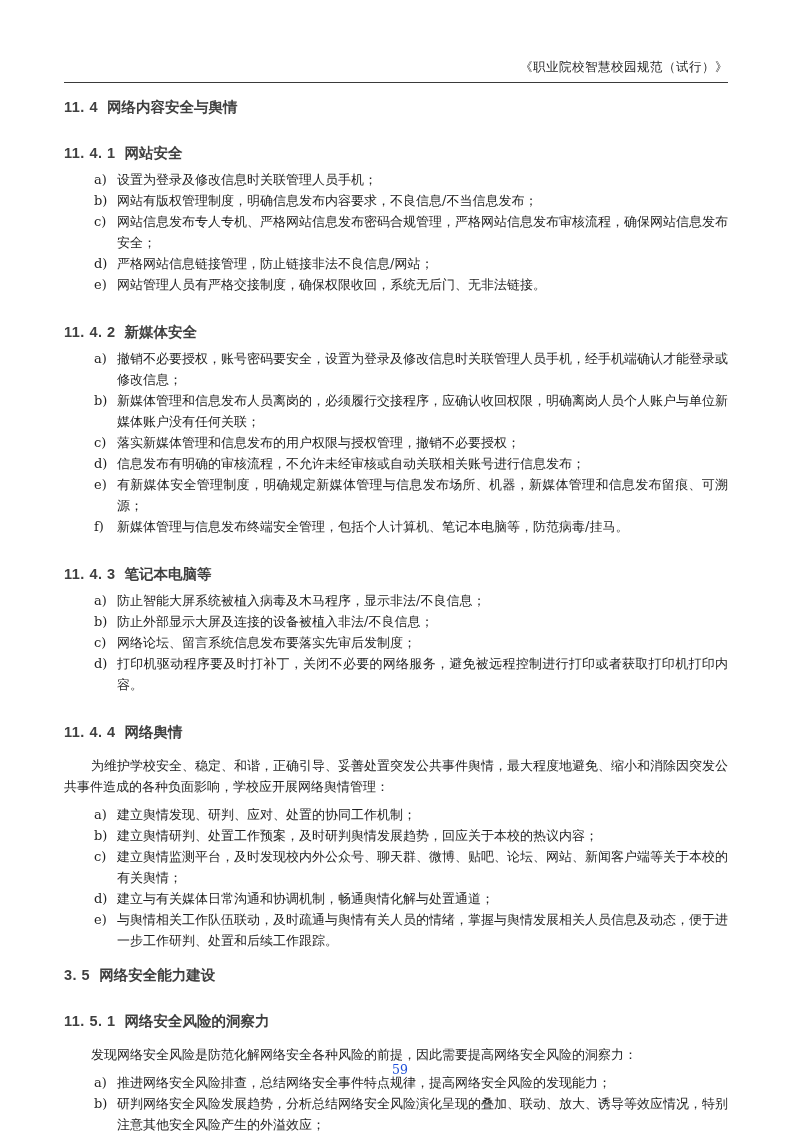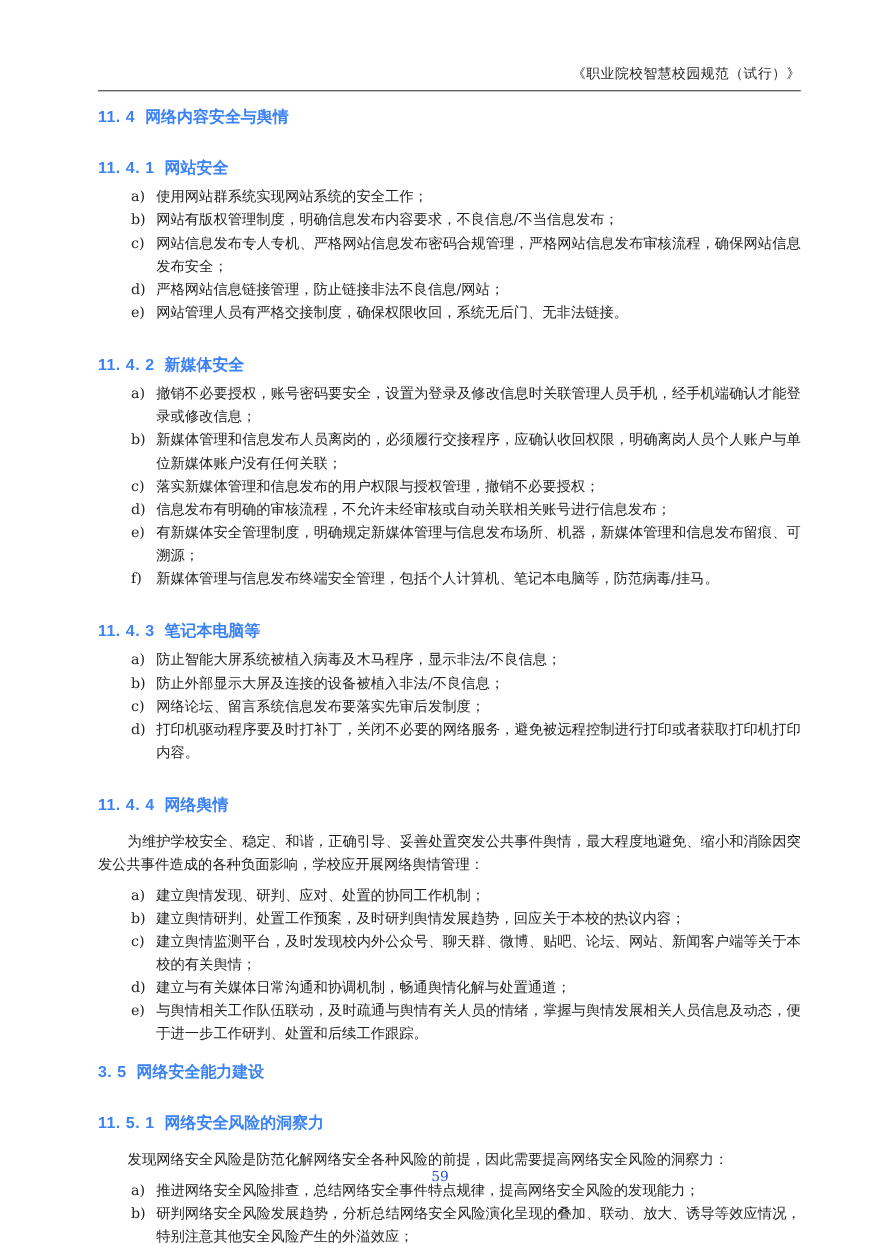--- a/index.html
+++ b/index.html
@@ -4,39 +4,39 @@
 <style>
   html, body { margin: 0; padding: 0; background: #ffffff; }
   .page {
     position: relative;
     width: 800px;
     height: 1131px;
     margin: 0 auto;
     background: #ffffff;
     color: #1f1f1f;
     box-sizing: border-box;
-    padding: 58px 72px 0 89px;
+    padding: 58px 72px 0 64px;
     font-family: "DejaVu Serif", "Liberation Serif", serif;
     font-size: 13px;
     overflow: hidden;
   }
   .doc-header {
     text-align: right;
     font-size: 12.5px;
     line-height: 17px;
     padding-bottom: 7px;
     border-bottom: 1px solid #3a3a3a;
     letter-spacing: 0.5px;
   }
   .heading {
     font-family: "DejaVu Sans", "Liberation Sans", sans-serif;
     font-weight: bold;
     font-size: 14.5px;
     line-height: 18px;
-    color: #3b82f6;
+    color: #404040;
     white-space: nowrap;
   }
   .h2 { margin-top: 15px; }
   .h3 { margin-top: 28px; }
   .heading-number {
     margin-right: 9px;
     letter-spacing: 0.5px;
     font-family: "Liberation Sans", "DejaVu Sans", sans-serif;
   }
   .para {
@@ -72,21 +72,21 @@
 
 <div class="page">
   <div class="doc-header">
     <span>《职业院校智慧校园规范（试行）》</span>
   </div>
 
   <main>
       <div class="heading h2"><span class="heading-number">11. 4</span><span class="heading-title">网络内容安全与舆情</span></div>
       <div class="heading h3"><span class="heading-number">11. 4. 1</span><span class="heading-title">网站安全</span></div>
       <div class="list">
-        <div class="item"><span class="item-label">a)</span><span class="item-text">使用网站群系统实现网站系统的安全工作；</span></div>
+        <div class="item"><span class="item-label">a)</span><span class="item-text">设置为登录及修改信息时关联管理人员手机；</span></div>
         <div class="item"><span class="item-label">b)</span><span class="item-text">网站有版权管理制度，明确信息发布内容要求，不良信息/不当信息发布；</span></div>
         <div class="item"><span class="item-label">c)</span><span class="item-text">网站信息发布专人专机、严格网站信息发布密码合规管理，严格网站信息发布审核流程，确保网站信息发布安全；</span></div>
         <div class="item"><span class="item-label">d)</span><span class="item-text">严格网站信息链接管理，防止链接非法不良信息/网站；</span></div>
         <div class="item"><span class="item-label">e)</span><span class="item-text">网站管理人员有严格交接制度，确保权限收回，系统无后门、无非法链接。</span></div>
       </div>
       <div class="heading h3"><span class="heading-number">11. 4. 2</span><span class="heading-title">新媒体安全</span></div>
       <div class="list">
         <div class="item"><span class="item-label">a)</span><span class="item-text">撤销不必要授权，账号密码要安全，设置为登录及修改信息时关联管理人员手机，经手机端确认才能登录或修改信息；</span></div>
         <div class="item"><span class="item-label">b)</span><span class="item-text">新媒体管理和信息发布人员离岗的，必须履行交接程序，应确认收回权限，明确离岗人员个人账户与单位新媒体账户没有任何关联；</span></div>
         <div class="item"><span class="item-label">c)</span><span class="item-text">落实新媒体管理和信息发布的用户权限与授权管理，撤销不必要授权；</span></div>

